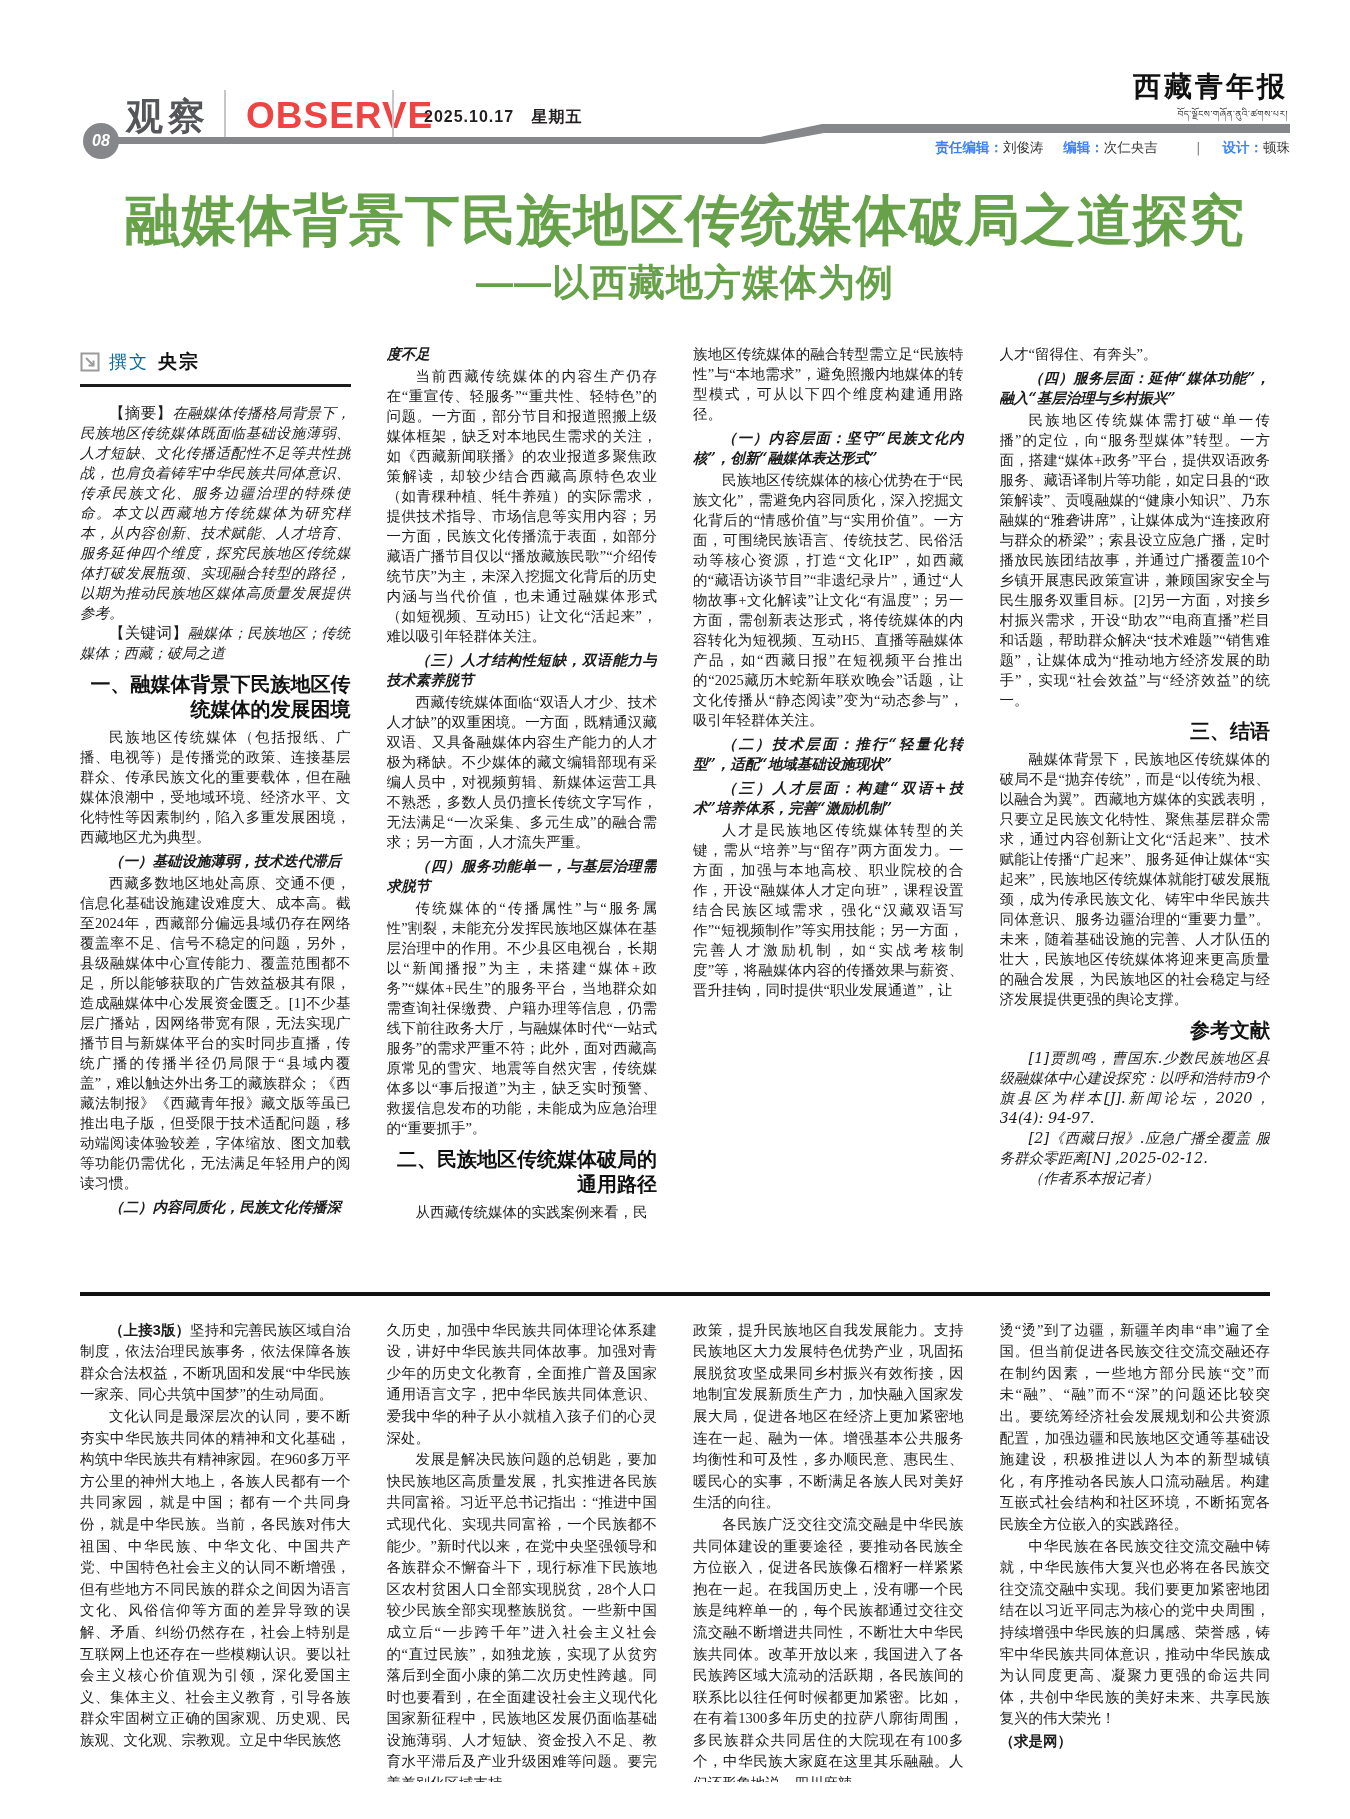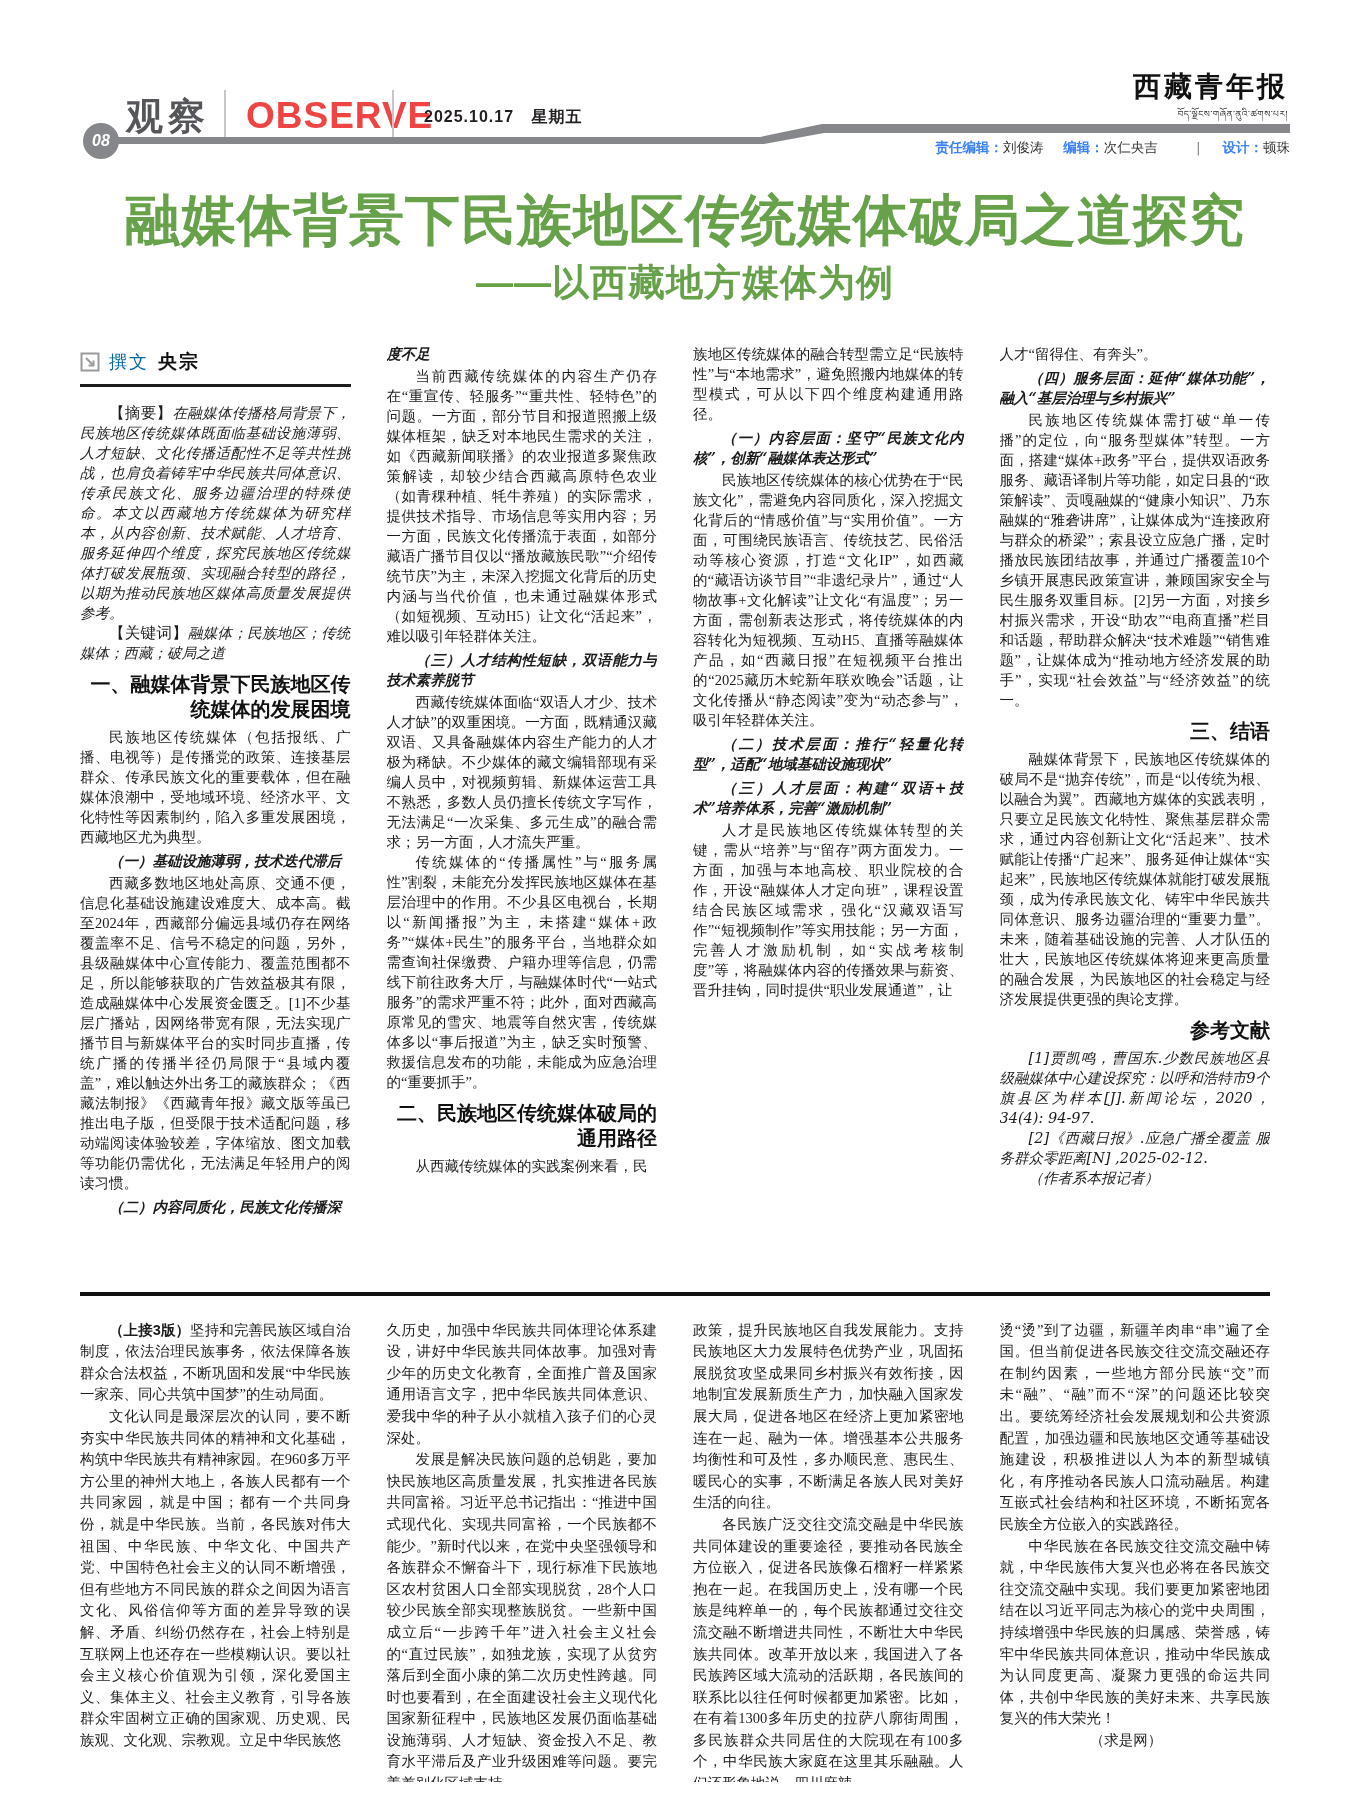--- a/index.html
+++ b/index.html
@@ -58,21 +58,21 @@
   .b-p,.b-lead{text-indent:2em;}
   .b-pc{text-indent:0;}
   .b-abstract{text-indent:2em;font-family:"DejaVu Serif",serif;font-style:oblique;}
   .b-abstract .blk-label{font-style:normal;font-family:"Liberation Sans",sans-serif;font-weight:normal;font-size:15.5px;}
   .b-kai{ text-indent:2em;font-family:"DejaVu Serif",serif;font-style:oblique;font-weight:600;margin:4px 0 2px;}
   .b-kaic{text-indent:0;font-family:"DejaVu Serif",serif;font-style:oblique;font-weight:600;margin:0 0 2px;}
   h3.b-h2{font-family:"Liberation Sans",sans-serif;font-weight:bold;font-size:20px;
           line-height:25px;margin:9px 0 5px;text-indent:0;text-align:right;color:#111;}
   .b-ref,.b-note{text-indent:2em;font-family:"DejaVu Serif",serif;font-style:oblique;}
   .b-lead .blk-label{font-weight:bold;font-family:"Liberation Sans",sans-serif;}
-  .b-source{text-align:center;padding-right:1.2em;font-family:"DejaVu Serif",serif;font-weight:400;}
+  .b-source{text-align:left;padding-right:1.2em;font-family:"DejaVu Serif",serif;font-weight:700;}
 
   
   .section-rule{margin:18px 80px 24px;border:none;border-top:4px solid #111;}
 </style>
 </head>
 <body>
 
 <div class="page">
 
   <header>
@@ -120,20 +120,21 @@
         <p class="blk b-p">民族地区传统媒体（包括报纸、广播、电视等）是传播党的政策、连接基层群众、传承民族文化的重要载体，但在融媒体浪潮中，受地域环境、经济水平、文化特性等因素制约，陷入多重发展困境，西藏地区尤为典型。</p>
         <p class="blk b-kai">（一）基础设施薄弱，技术迭代滞后</p>
         <p class="blk b-p">西藏多数地区地处高原、交通不便，信息化基础设施建设难度大、成本高。截至2024年，西藏部分偏远县域仍存在网络覆盖率不足、信号不稳定的问题，另外，县级融媒体中心宣传能力、覆盖范围都不足，所以能够获取的广告效益极其有限，造成融媒体中心发展资金匮乏。[1]不少基层广播站，因网络带宽有限，无法实现广播节目与新媒体平台的实时同步直播，传统广播的传播半径仍局限于“县域内覆盖”，难以触达外出务工的藏族群众；《西藏法制报》《西藏青年报》藏文版等虽已推出电子版，但受限于技术适配问题，移动端阅读体验较差，字体缩放、图文加载等功能仍需优化，无法满足年轻用户的阅读习惯。</p>
         <p class="blk b-kai">（二）内容同质化，民族文化传播深</p>
       </div>
     <div class="col">
         <p class="blk b-kaic">度不足</p>
         <p class="blk b-p">当前西藏传统媒体的内容生产仍存在“重宣传、轻服务”“重共性、轻特色”的问题。一方面，部分节目和报道照搬上级媒体框架，缺乏对本地民生需求的关注，如《西藏新闻联播》的农业报道多聚焦政策解读，却较少结合西藏高原特色农业（如青稞种植、牦牛养殖）的实际需求，提供技术指导、市场信息等实用内容；另一方面，民族文化传播流于表面，如部分藏语广播节目仅以“播放藏族民歌”“介绍传统节庆”为主，未深入挖掘文化背后的历史内涵与当代价值，也未通过融媒体形式（如短视频、互动H5）让文化“活起来”，难以吸引年轻群体关注。</p>
         <p class="blk b-kai">（三）人才结构性短缺，双语能力与技术素养脱节</p>
         <p class="blk b-p">西藏传统媒体面临“双语人才少、技术人才缺”的双重困境。一方面，既精通汉藏双语、又具备融媒体内容生产能力的人才极为稀缺。不少媒体的藏文编辑部现有采编人员中，对视频剪辑、新媒体运营工具不熟悉，多数人员仍擅长传统文字写作，无法满足“一次采集、多元生成”的融合需求；另一方面，人才流失严重。</p>
+        <p class="blk b-kai">（四）服务功能单一，与基层治理需求脱节</p>
         <p class="blk b-p">传统媒体的“传播属性”与“服务属性”割裂，未能充分发挥民族地区媒体在基层治理中的作用。不少县区电视台，长期以“新闻播报”为主，未搭建“媒体+政务”“媒体+民生”的服务平台，当地群众如需查询社保缴费、户籍办理等信息，仍需线下前往政务大厅，与融媒体时代“一站式服务”的需求严重不符；此外，面对西藏高原常见的雪灾、地震等自然灾害，传统媒体多以“事后报道”为主，缺乏实时预警、救援信息发布的功能，未能成为应急治理的“重要抓手”。</p>
         <h3 class="blk b-h2">二、民族地区传统媒体破局的通用路径</h3>
         <p class="blk b-p">从西藏传统媒体的实践案例来看，民</p>
       </div>
     <div class="col">
         <p class="blk b-pc">族地区传统媒体的融合转型需立足“民族特性”与“本地需求”，避免照搬内地媒体的转型模式，可从以下四个维度构建通用路径。</p>
         <p class="blk b-kai">（一）内容层面：坚守“民族文化内核”，创新“融媒体表达形式”</p>
         <p class="blk b-p">民族地区传统媒体的核心优势在于“民族文化”，需避免内容同质化，深入挖掘文化背后的“情感价值”与“实用价值”。一方面，可围绕民族语言、传统技艺、民俗活动等核心资源，打造“文化IP”，如西藏的“藏语访谈节目”“非遗纪录片”，通过“人物故事+文化解读”让文化“有温度”；另一方面，需创新表达形式，将传统媒体的内容转化为短视频、互动H5、直播等融媒体产品，如“西藏日报”在短视频平台推出的“2025藏历木蛇新年联欢晚会”话题，让文化传播从“静态阅读”变为“动态参与”，吸引年轻群体关注。</p>
         <p class="blk b-kai">（二）技术层面：推行“轻量化转型”，适配“地域基础设施现状”</p>
         <p class="blk b-kai">（三）人才层面：构建“双语+技术”培养体系，完善“激励机制”</p>

